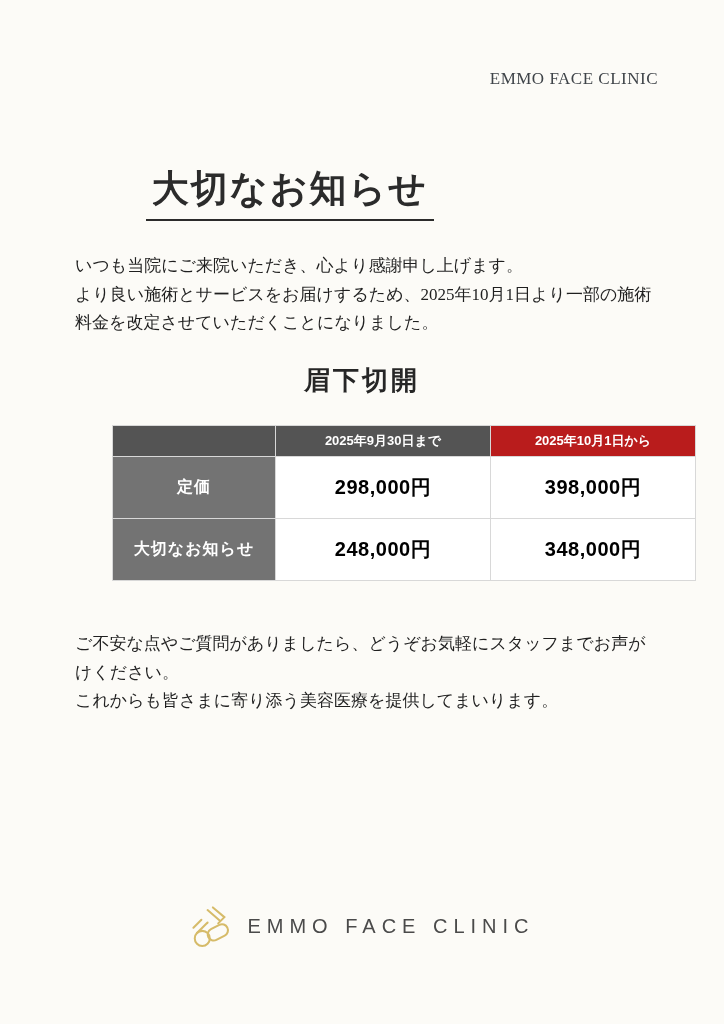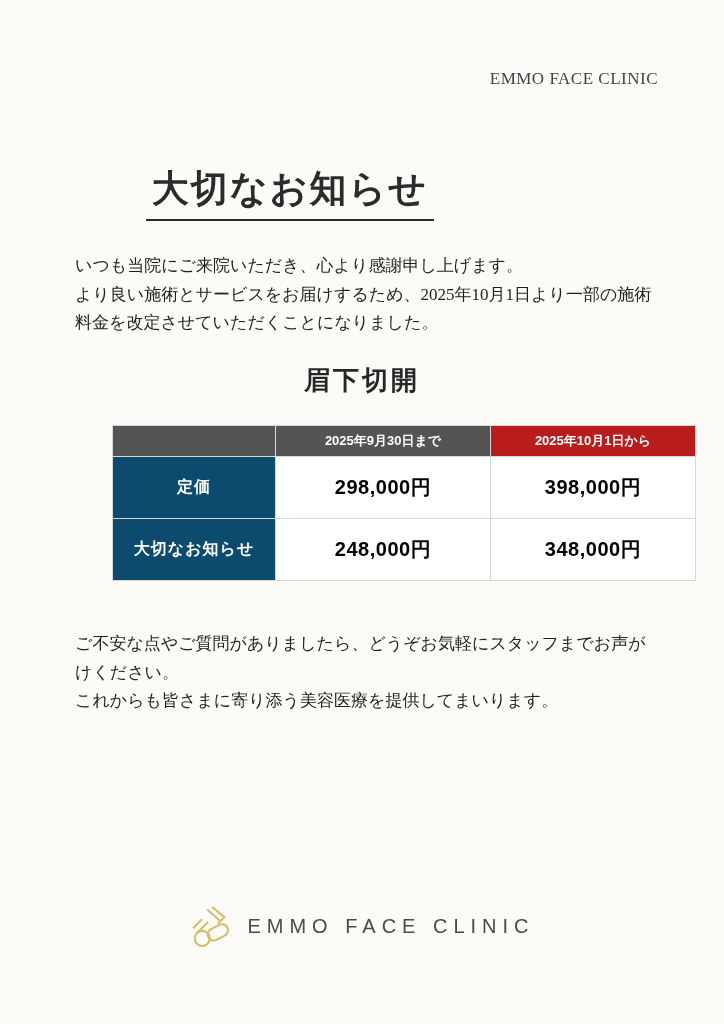--- a/index.html
+++ b/index.html
@@ -60,21 +60,21 @@
     padding:0;
   }
   .col-label{width:162px;}
   .col-before{width:214px;}
   .col-after{width:204px;}
   .head-row th{height:30px;font-size:13px;font-weight:700;color:#fff;}
   .cell-dark{background:#545454;border-color:#6a6a6a;}
   .cell-red{background:#b91c1c;border-color:#f85b5b;}
   .body-row{height:62px;}
   .row-label{
-    background:#0c4a6e;border-color:#6a6a6a;
+    background:#737373;border-color:#6a6a6a;
     color:#fff;font-size:16px;font-weight:700;letter-spacing:1px;
   }
   .price-cell{
     background:#fff;
     font-size:20px;font-weight:700;color:#000000;letter-spacing:0.5px;
   }
 
   
   .footer-logo{
     position:absolute;top:901px;left:0;width:724px;

